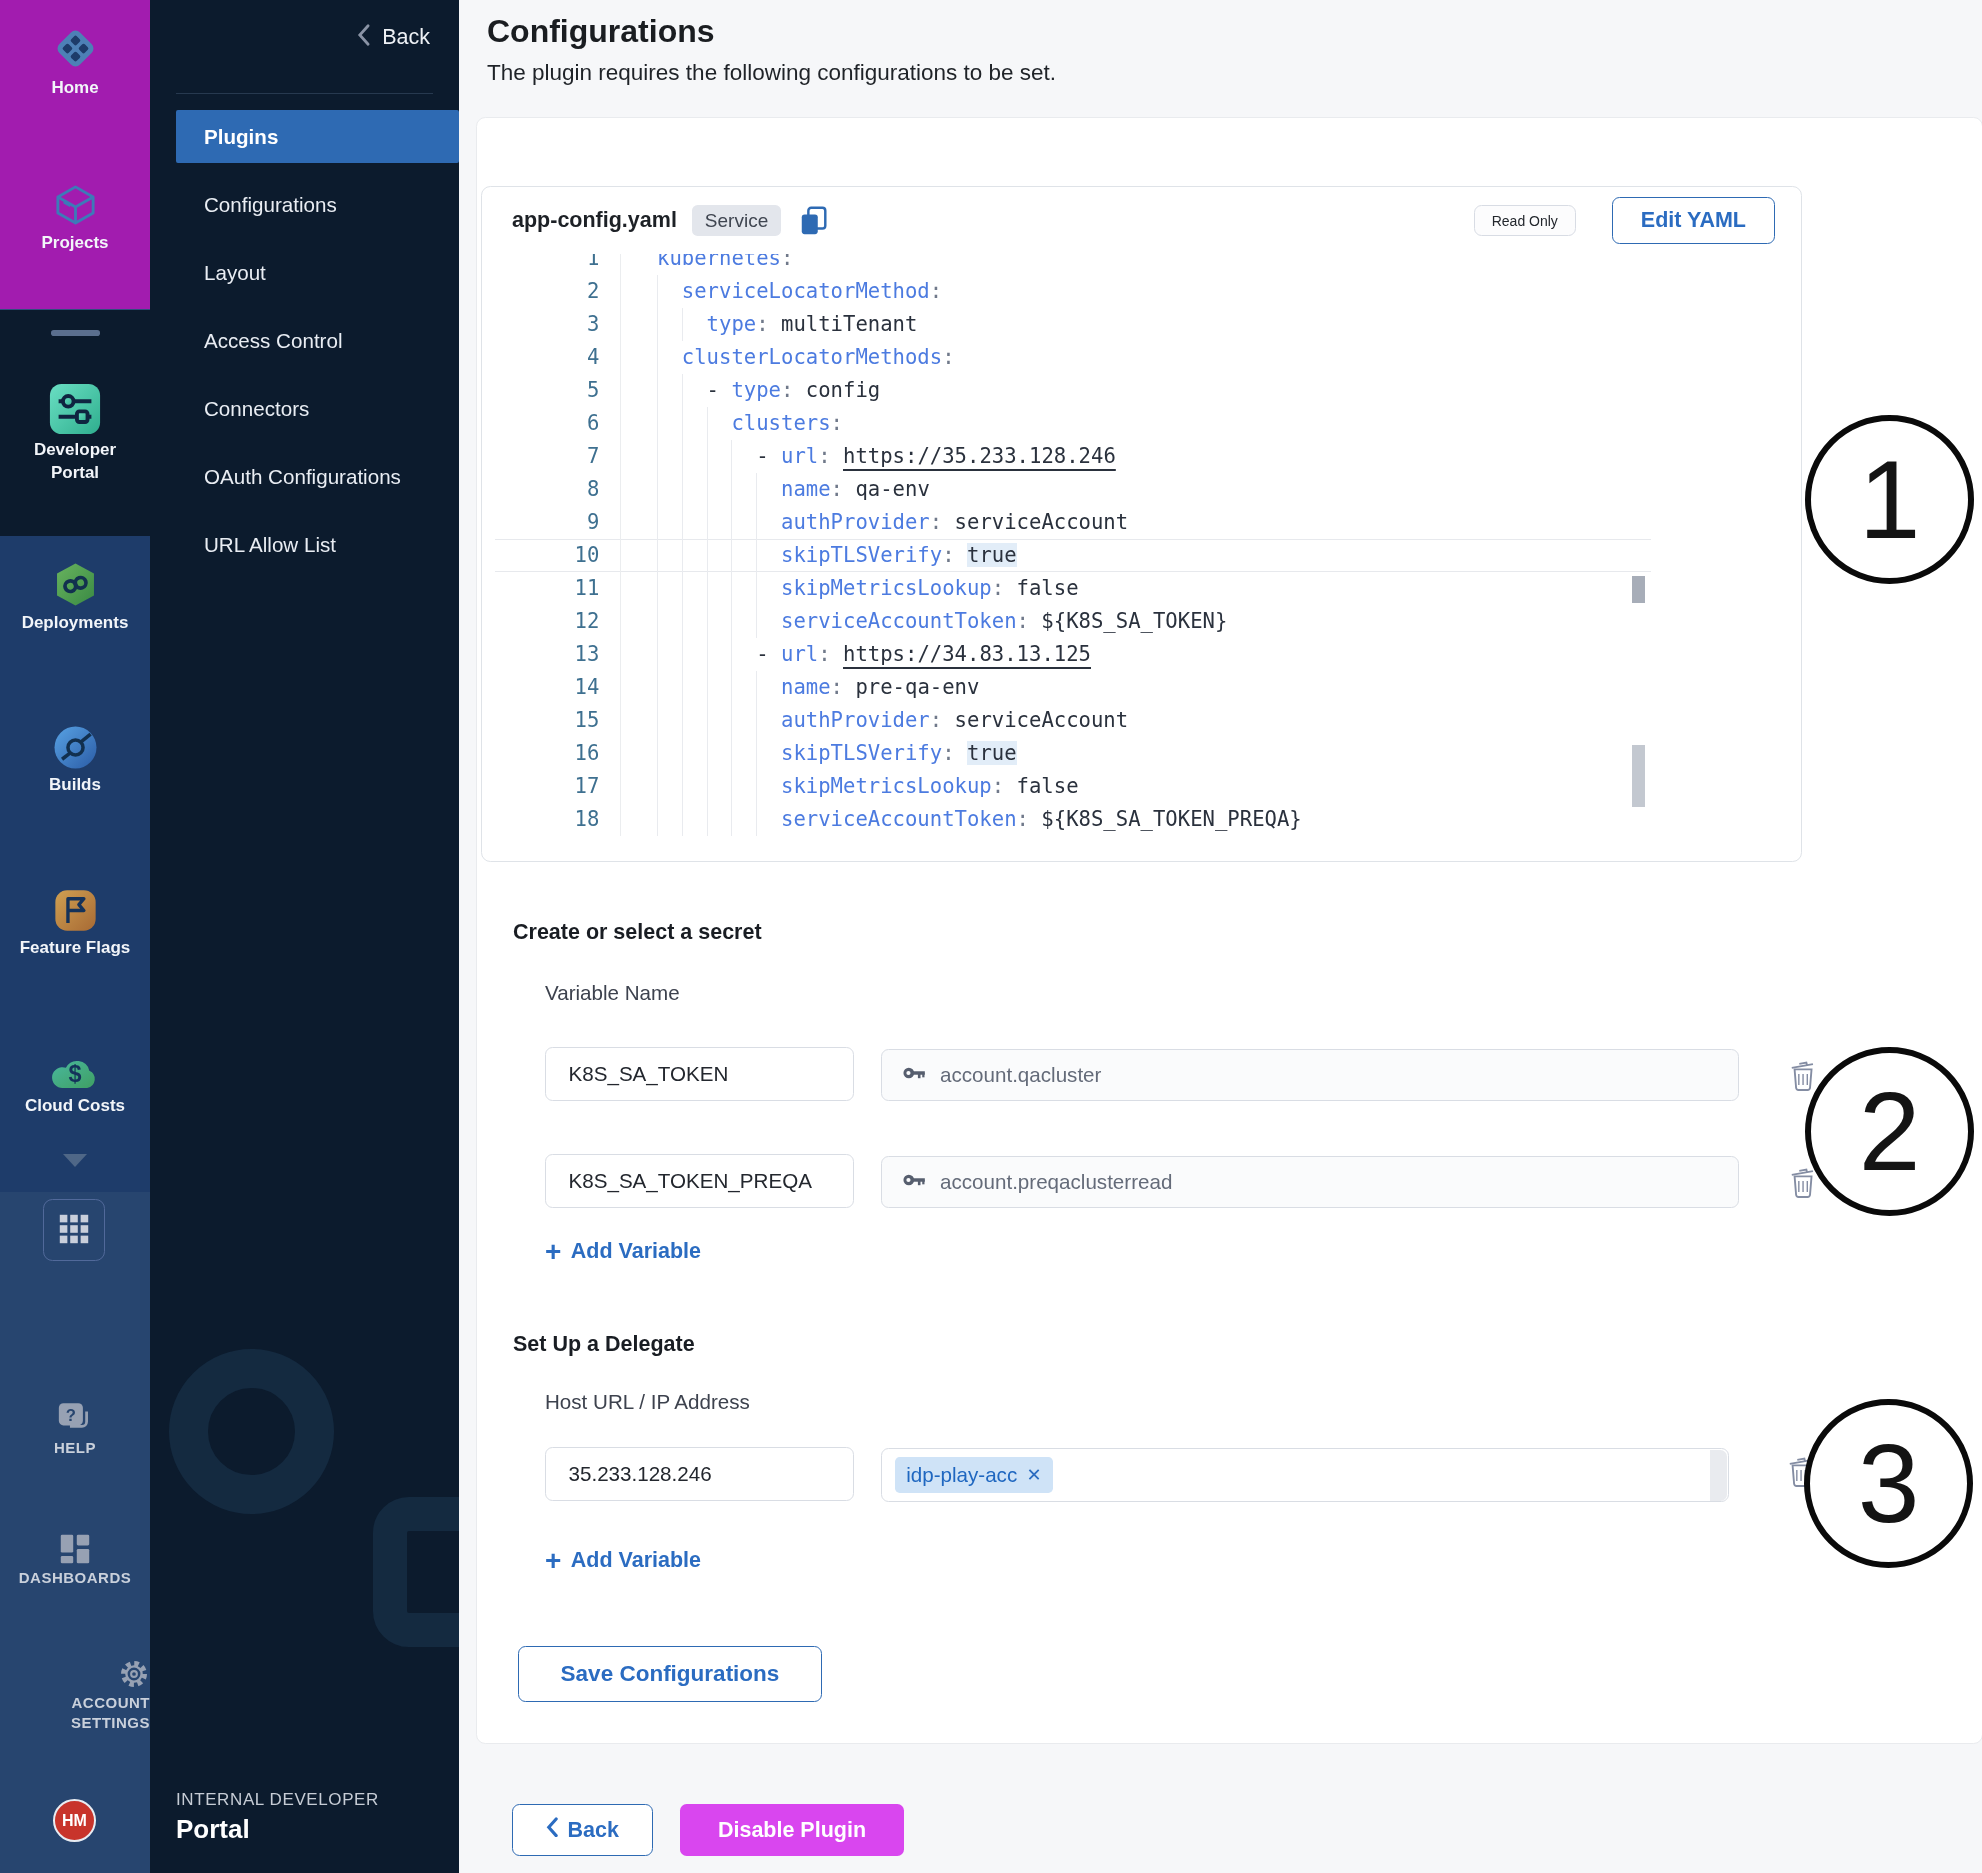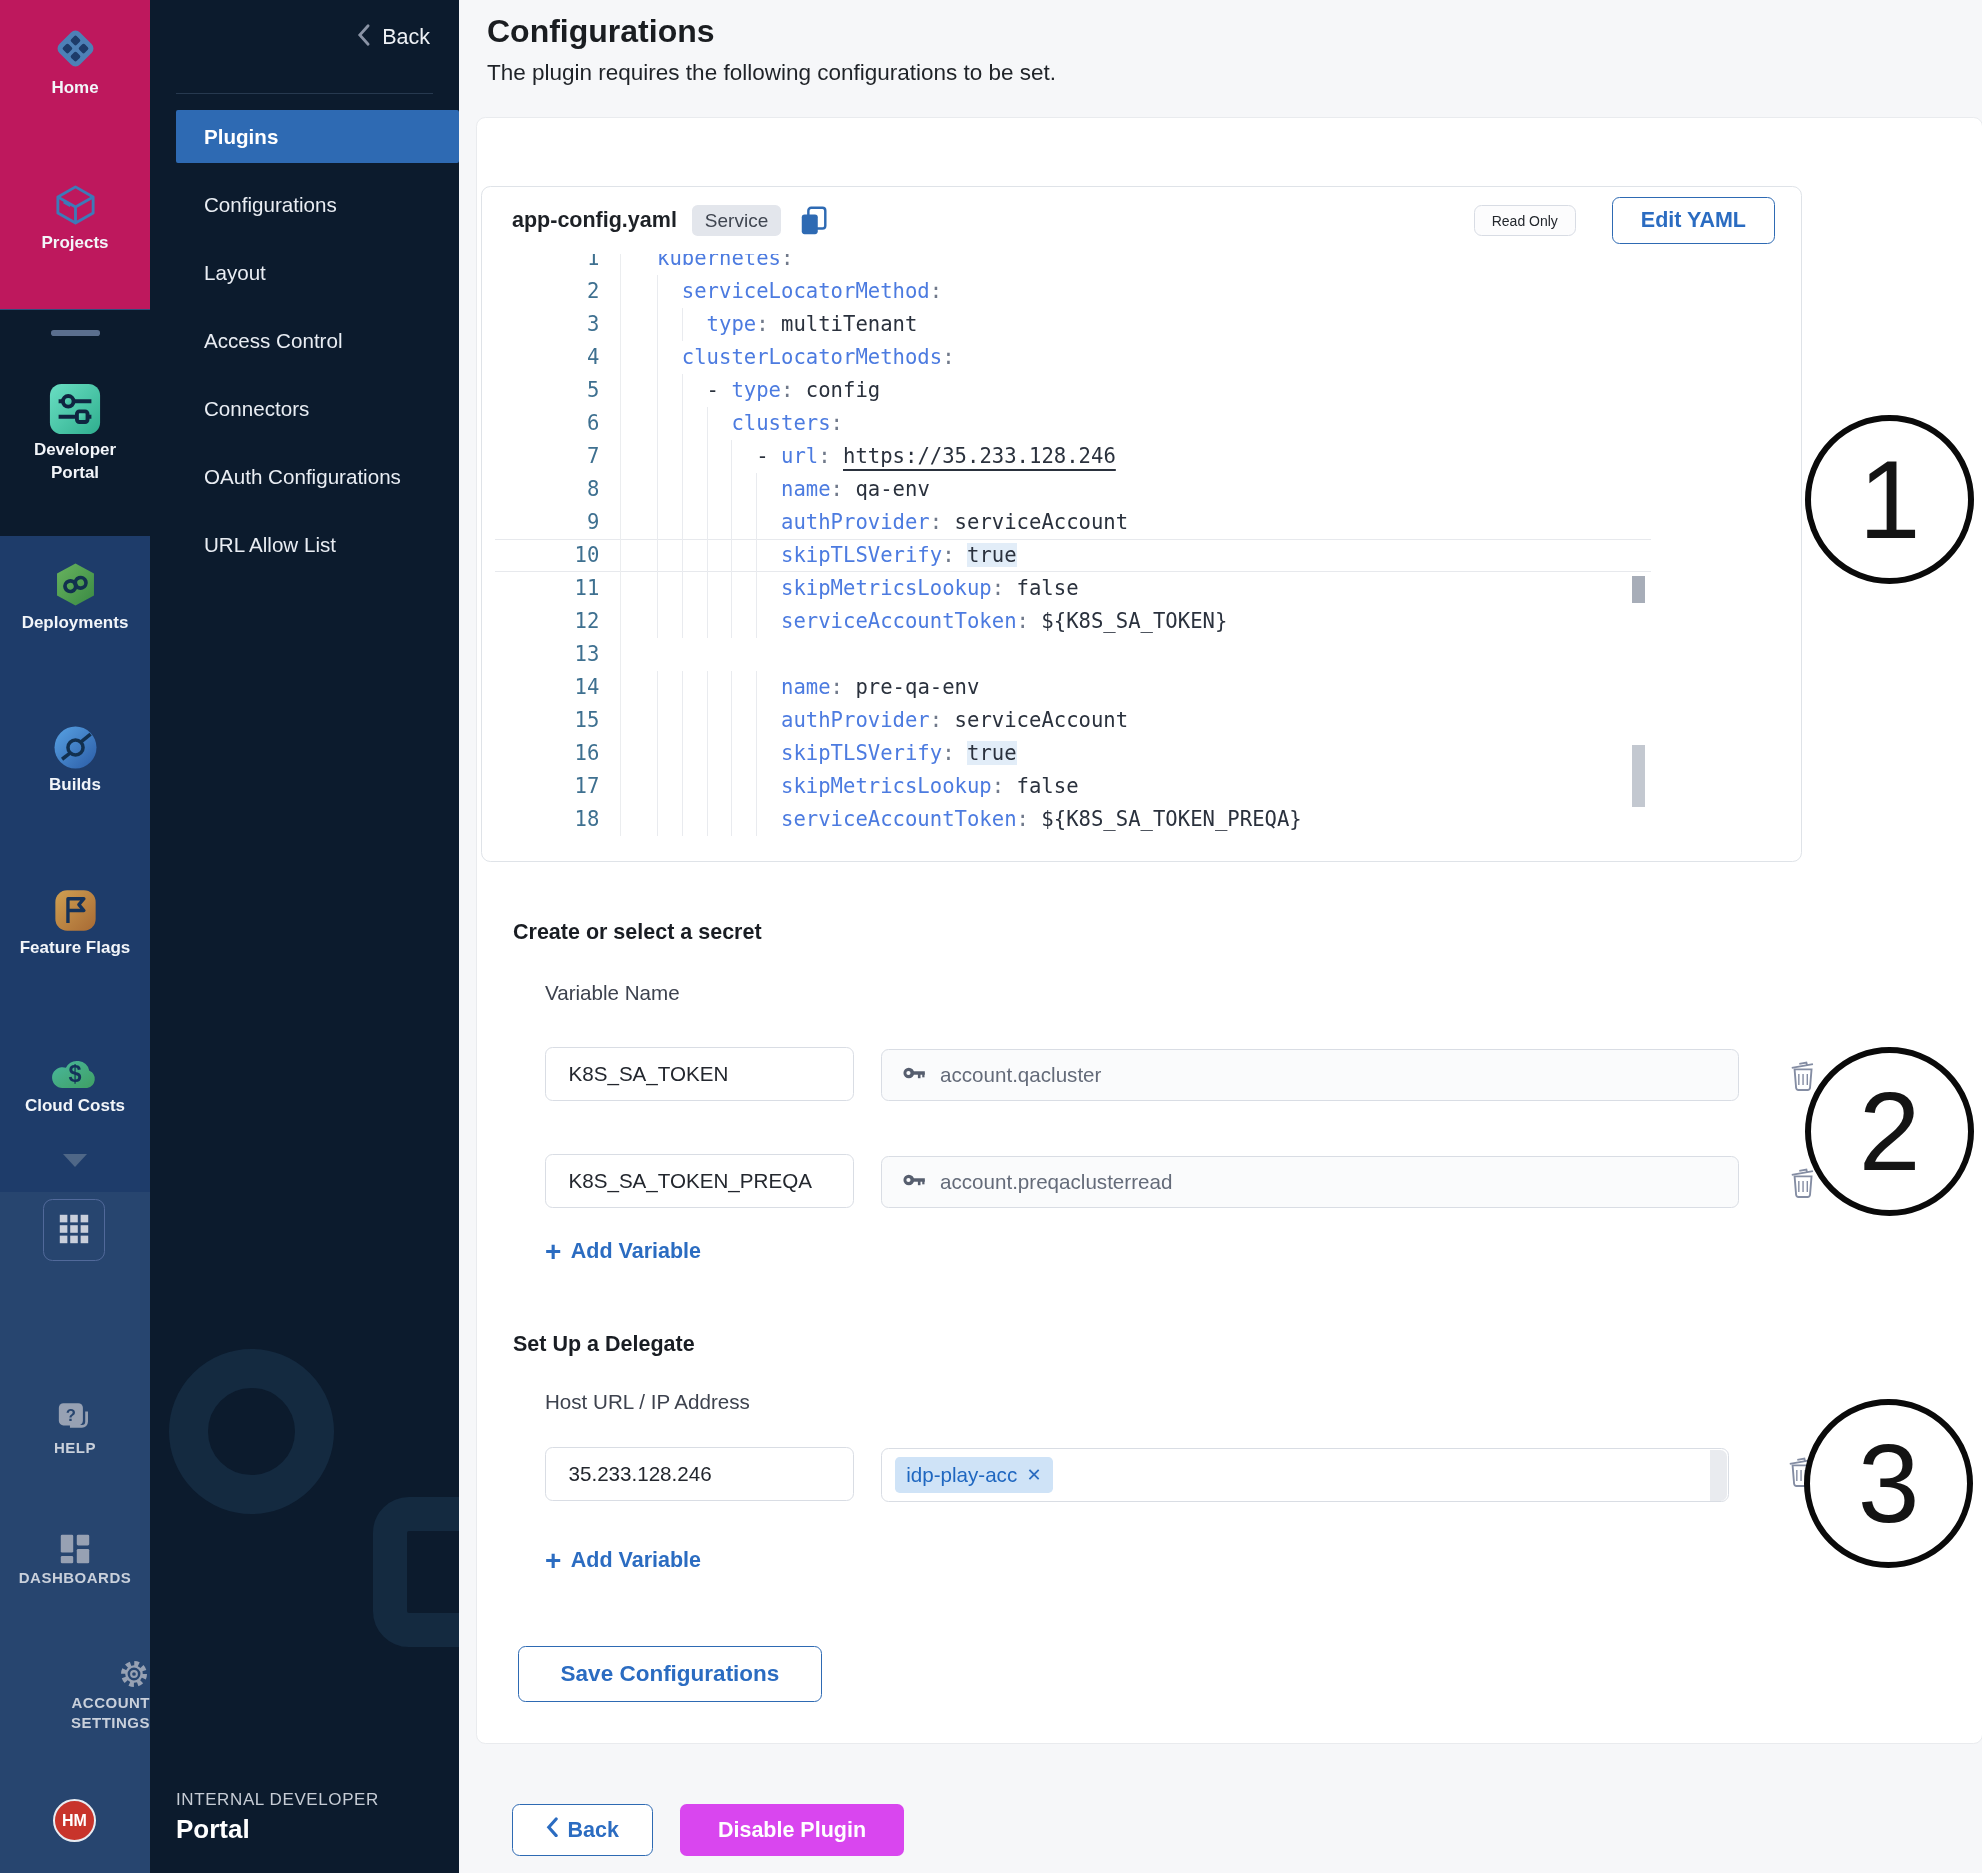--- a/index.html
+++ b/index.html
@@ -1,20 +1,20 @@
 <!DOCTYPE html>
 <html style="font-size:15px"><head>
 <meta charset="utf-8">
 <style>
   * { margin:0; padding:0; box-sizing:border-box; }
   html,body { width:1983px; height:1874px; overflow:hidden; background:#f6f7f9;
               font-family:"Liberation Sans", sans-serif; }
 
   
-  #sidebar1 { position:absolute; left:0; top:0; width:150px; height:1874px; background:#be185d; z-index:5; }
+  #sidebar1 { position:absolute; left:0; top:0; width:150px; height:1874px; background:#a21caf; z-index:5; }
   #sidebar1 .seg-dark { position:absolute; left:0; width:150px; background:#0c1b2d; }
   #sidebar1 .seg-mods { position:absolute; left:0; width:150px; background:#1e3c6a; }
   #sidebar1 .seg-bottom { position:absolute; left:0; width:150px; background:#27456f; }
   .nav-item { position:absolute; left:0; width:150px; text-align:center; }
   .nav-item .nav-ico { display:inline-block; }
   .nav-label { color:#f2f5f9; font-size:17px; font-weight:bold; line-height:22.5px; }
   .nav-label-sm { color:#c9d0db; font-size:15px; font-weight:bold; letter-spacing:0.5px; line-height:19.7px; }
   .divider1 { position:absolute; left:0; top:309px; width:150px; height:0.9px; background:#2e4e7d; }
   .drag-dash { position:absolute; left:51px; top:330px; width:49px; height:5.6px; border-radius:2.8px; background:#5b6f8e; }
   .collapse-tri { position:absolute; left:63px; top:1154px; width:0; height:0;
@@ -382,20 +382,21 @@
         <div class="crow">
     <div class="cnum">11</div>
     <div class="ctext"><i class="g"></i><i class="g"></i><i class="g"></i><i class="g"></i><i class="g"></i><span style="display:inline-block"><span class="tok-k">skipMetricsLookup</span><span class="tok-p">:</span><span class="tok-v"> false</span></span></div>
         </div>
         <div class="crow">
     <div class="cnum">12</div>
     <div class="ctext"><i class="g"></i><i class="g"></i><i class="g"></i><i class="g"></i><i class="g"></i><span style="display:inline-block"><span class="tok-k">serviceAccountToken</span><span class="tok-p">:</span><span class="tok-v"> ${K8S_SA_TOKEN}</span></span></div>
         </div>
         <div class="crow">
     <div class="cnum">13</div>
+    <div class="ctext"><i class="g"></i><i class="g"></i><i class="g"></i><i class="g"></i><span style="display:inline-block"><span class="tok-d">- </span><span class="tok-k">url</span><span class="tok-p">:</span><span class="tok-v"> </span><span class="tok-u">https://34.83.13.125</span></span></div>
         </div>
         <div class="crow">
     <div class="cnum">14</div>
     <div class="ctext"><i class="g"></i><i class="g"></i><i class="g"></i><i class="g"></i><i class="g"></i><span style="display:inline-block"><span class="tok-k">name</span><span class="tok-p">:</span><span class="tok-v"> pre-qa-env</span></span></div>
         </div>
         <div class="crow">
     <div class="cnum">15</div>
     <div class="ctext"><i class="g"></i><i class="g"></i><i class="g"></i><i class="g"></i><i class="g"></i><span style="display:inline-block"><span class="tok-k">authProvider</span><span class="tok-p">:</span><span class="tok-v"> serviceAccount</span></span></div>
         </div>
         <div class="crow">

